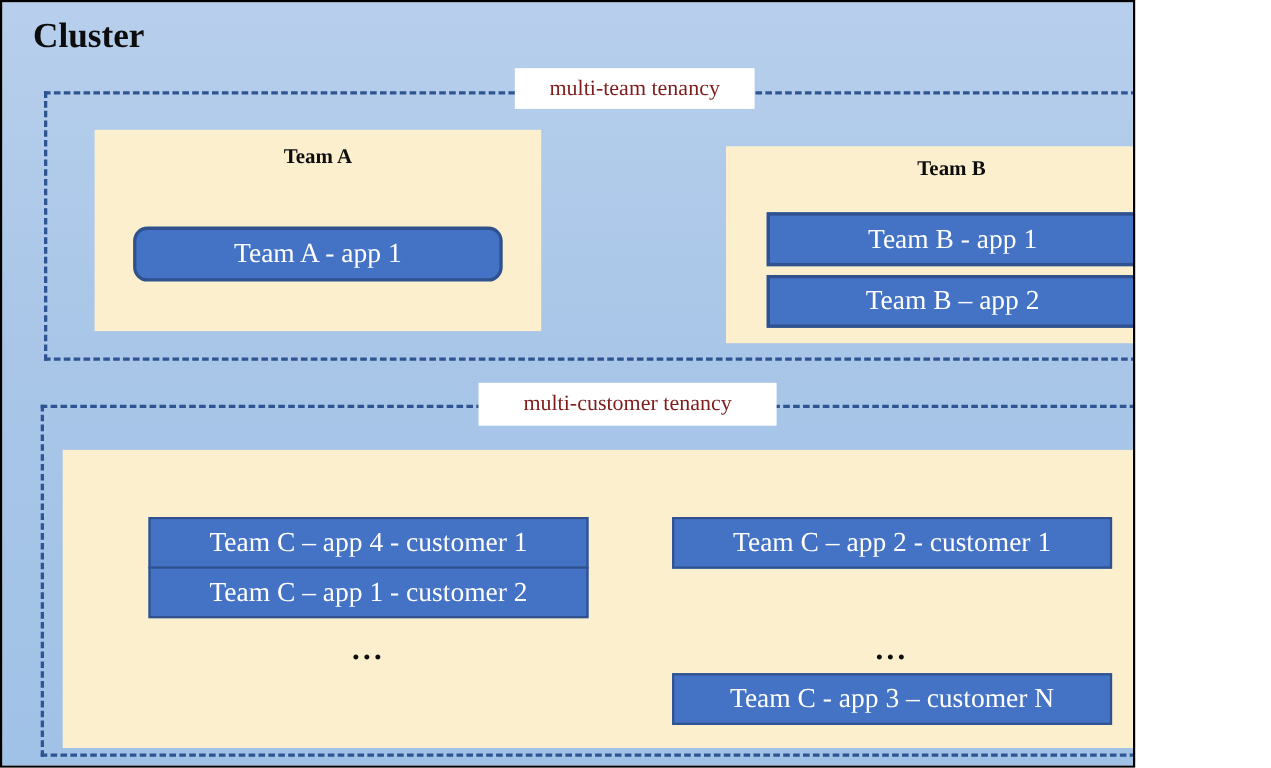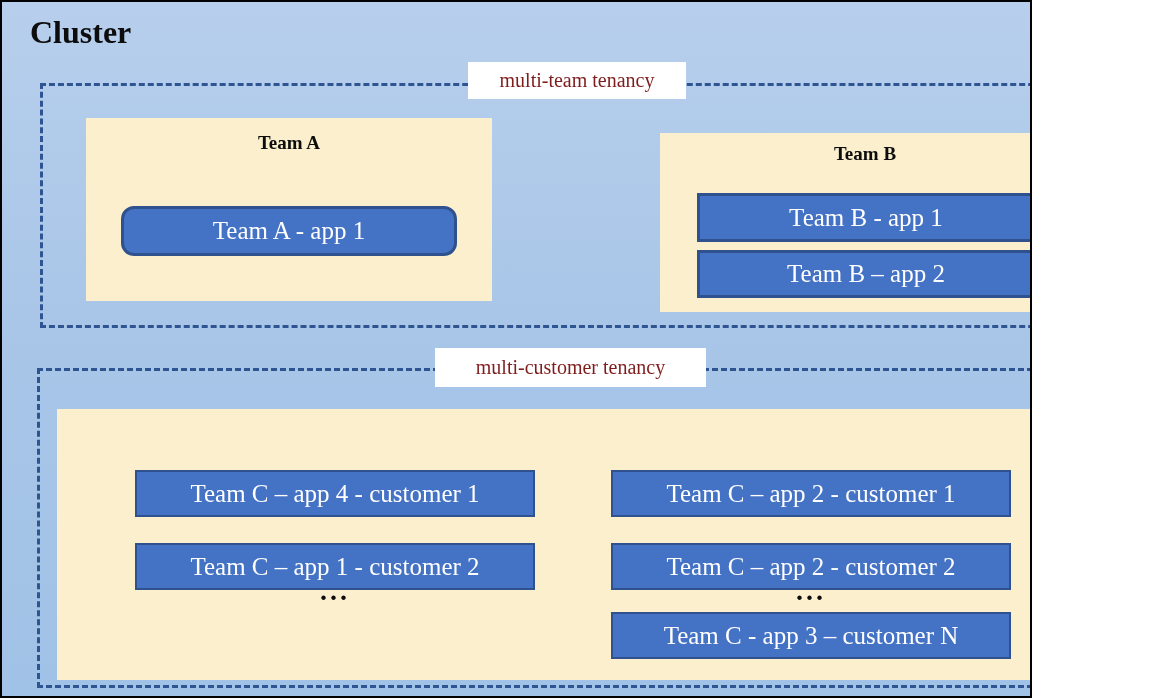--- a/index.html
+++ b/index.html
@@ -84,21 +84,21 @@
     color: #ffffff;
     font-size: 25px;
     display: flex;
     align-items: center;
     justify-content: center;
     white-space: nowrap;
   }
   .col-left  { left: 78px; }
   .col-right { left: 554px; }
   .row-1 { top: 61px; }
-  .row-2 { top: 134px; }
+  .row-2 { top: 106px; }
   .row-n { top: 203px; }
   .dots {
     position: absolute;
     width: 400px;
     top: 168px;
     height: 32px;
     line-height: 28px;
     text-align: center;
     font-size: 28px;
     font-weight: bold;
@@ -130,18 +130,17 @@
   <div class="dashed-box dashed-mc"></div>
   <div class="group-label label-mc">multi-customer tenancy</div>
 
   <div class="team-box team-c">
 
     <div class="crow col-left row-1">Team C – app 4 - customer 1</div>
     <div class="crow col-left row-2">Team C – app 1 - customer 2</div>
     <div class="dots col-left">...</div>
 
     <div class="crow col-right row-1">Team C – app 2 - customer 1</div>
-    <div class="crow col-right row-2">Team C – app 2 - customer 2</div>
     <div class="dots col-right">...</div>
     <div class="crow col-right row-n">Team C - app 3 – customer N</div>
   </div>
 
 </div>
 
 </body></html>

